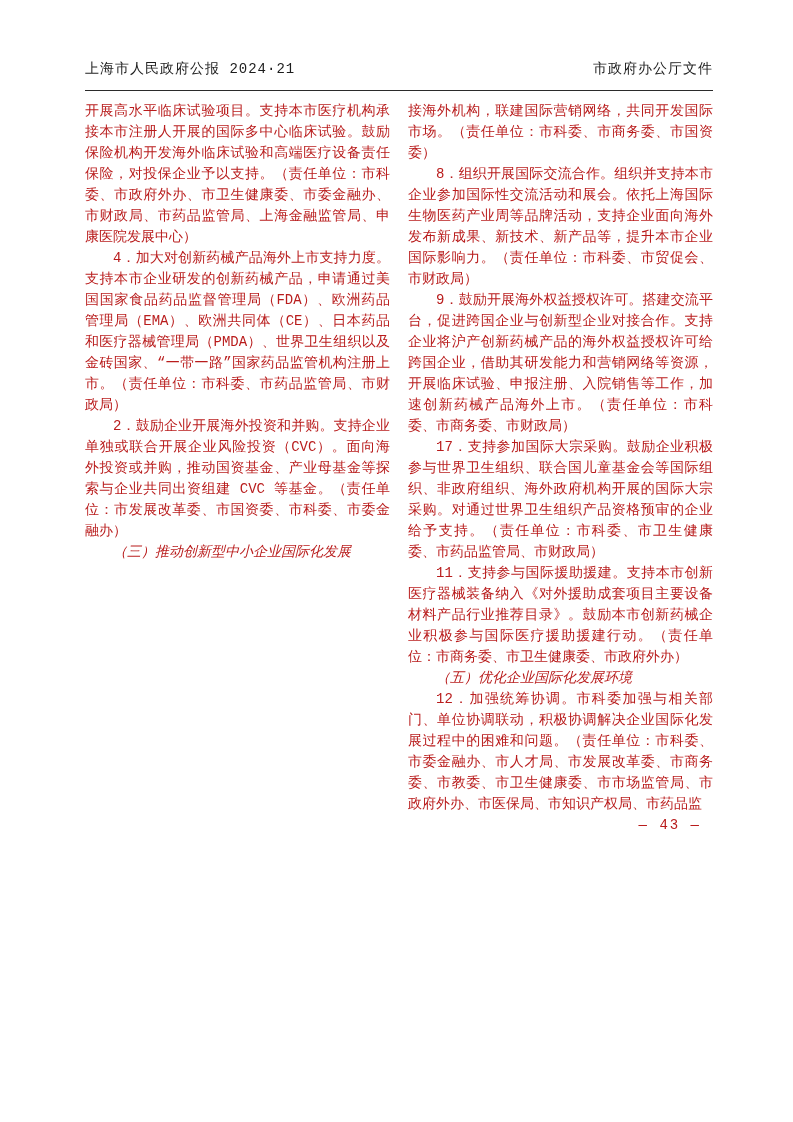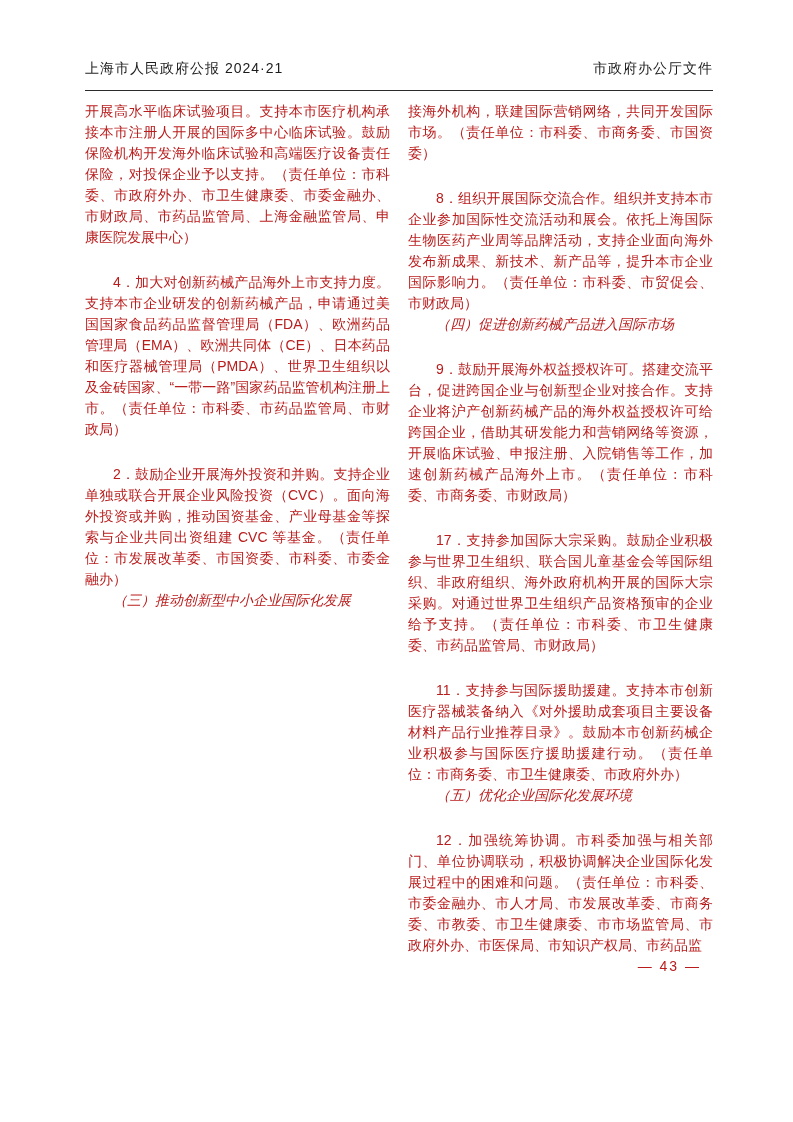--- a/index.html
+++ b/index.html
@@ -4,21 +4,21 @@
 <style>
   * { margin: 0; padding: 0; box-sizing: border-box; }
   html, body { background: #ffffff; }
   .page {
     position: relative;
     width: 793px;
     height: 1106px;
     background: #ffffff;
     margin: 0 auto;
     overflow: hidden;
-    font-family: Liberation Sans, sans-serif;
+    font-family: Liberation Mono, monospace;
     color: #1c1c1c;
   }
   .page-header {
     position: absolute;
     left: 85px;
     top: 60px;
     width: 628px;
     display: flex;
     justify-content: space-between;
     align-items: baseline;
@@ -43,21 +43,21 @@
   }
   .column {
     width: 305px;
     font-size: 14px;
     line-height: 21px;
     text-align: justify;
     text-justify: inter-ideograph;
     color: #b91c1c;
   }
   .column p { margin: 0; }
-  p.body { text-indent: 2em; margin-top: 24px; }
+  p.body { text-indent: 2em; }
   p.cont { text-indent: 0; }
   p.heading { text-indent: 2em; font-style: italic; }
   .page-number {
     text-align: right;
     padding-right: 12px;
     font-size: 14px;
     letter-spacing: 2px;
   }
 </style>
 </head>
@@ -77,21 +77,20 @@
     <section class="column">
       <p class="cont">开展高水平临床试验项目。支持本市医疗机构承接本市注册人开展的国际多中心临床试验。鼓励保险机构开发海外临床试验和高端医疗设备责任保险，对投保企业予以支持。（责任单位：市科委、市政府外办、市卫生健康委、市委金融办、市财政局、市药品监管局、上海金融监管局、申康医院发展中心）</p>
       <p class="body">4．加大对创新药械产品海外上市支持力度。支持本市企业研发的创新药械产品，申请通过美国国家食品药品监督管理局（FDA）、欧洲药品管理局（EMA）、欧洲共同体（CE）、日本药品和医疗器械管理局（PMDA）、世界卫生组织以及金砖国家、“一带一路”国家药品监管机构注册上市。（责任单位：市科委、市药品监管局、市财政局）</p>
       <p class="body">2．鼓励企业开展海外投资和并购。支持企业单独或联合开展企业风险投资（CVC）。面向海外投资或并购，推动国资基金、产业母基金等探索与企业共同出资组建 CVC 等基金。（责任单位：市发展改革委、市国资委、市科委、市委金融办）</p>
       <p class="heading">（三）推动创新型中小企业国际化发展</p>
     </section>
 
     <section class="column">
       <p class="cont">接海外机构，联建国际营销网络，共同开发国际市场。（责任单位：市科委、市商务委、市国资委）</p>
       <p class="body">8．组织开展国际交流合作。组织并支持本市企业参加国际性交流活动和展会。依托上海国际生物医药产业周等品牌活动，支持企业面向海外发布新成果、新技术、新产品等，提升本市企业国际影响力。（责任单位：市科委、市贸促会、市财政局）</p>
-      <p class="heading">（四）促进创新药械产品进入国际市场</p>
       <p class="body">9．鼓励开展海外权益授权许可。搭建交流平台，促进跨国企业与创新型企业对接合作。支持企业将沪产创新药械产品的海外权益授权许可给跨国企业，借助其研发能力和营销网络等资源，开展临床试验、申报注册、入院销售等工作，加速创新药械产品海外上市。（责任单位：市科委、市商务委、市财政局）</p>
       <p class="body">17．支持参加国际大宗采购。鼓励企业积极参与世界卫生组织、联合国儿童基金会等国际组织、非政府组织、海外政府机构开展的国际大宗采购。对通过世界卫生组织产品资格预审的企业给予支持。（责任单位：市科委、市卫生健康委、市药品监管局、市财政局）</p>
       <p class="body">11．支持参与国际援助援建。支持本市创新医疗器械装备纳入《对外援助成套项目主要设备材料产品行业推荐目录》。鼓励本市创新药械企业积极参与国际医疗援助援建行动。（责任单位：市商务委、市卫生健康委、市政府外办）</p>
       <p class="heading">（五）优化企业国际化发展环境</p>
       <p class="body">12．加强统筹协调。市科委加强与相关部门、单位协调联动，积极协调解决企业国际化发展过程中的困难和问题。（责任单位：市科委、市委金融办、市人才局、市发展改革委、市商务委、市教委、市卫生健康委、市市场监管局、市政府外办、市医保局、市知识产权局、市药品监</p>
       <div class="page-number">— 43 —</div>
     </section>
 
   </main>
 

